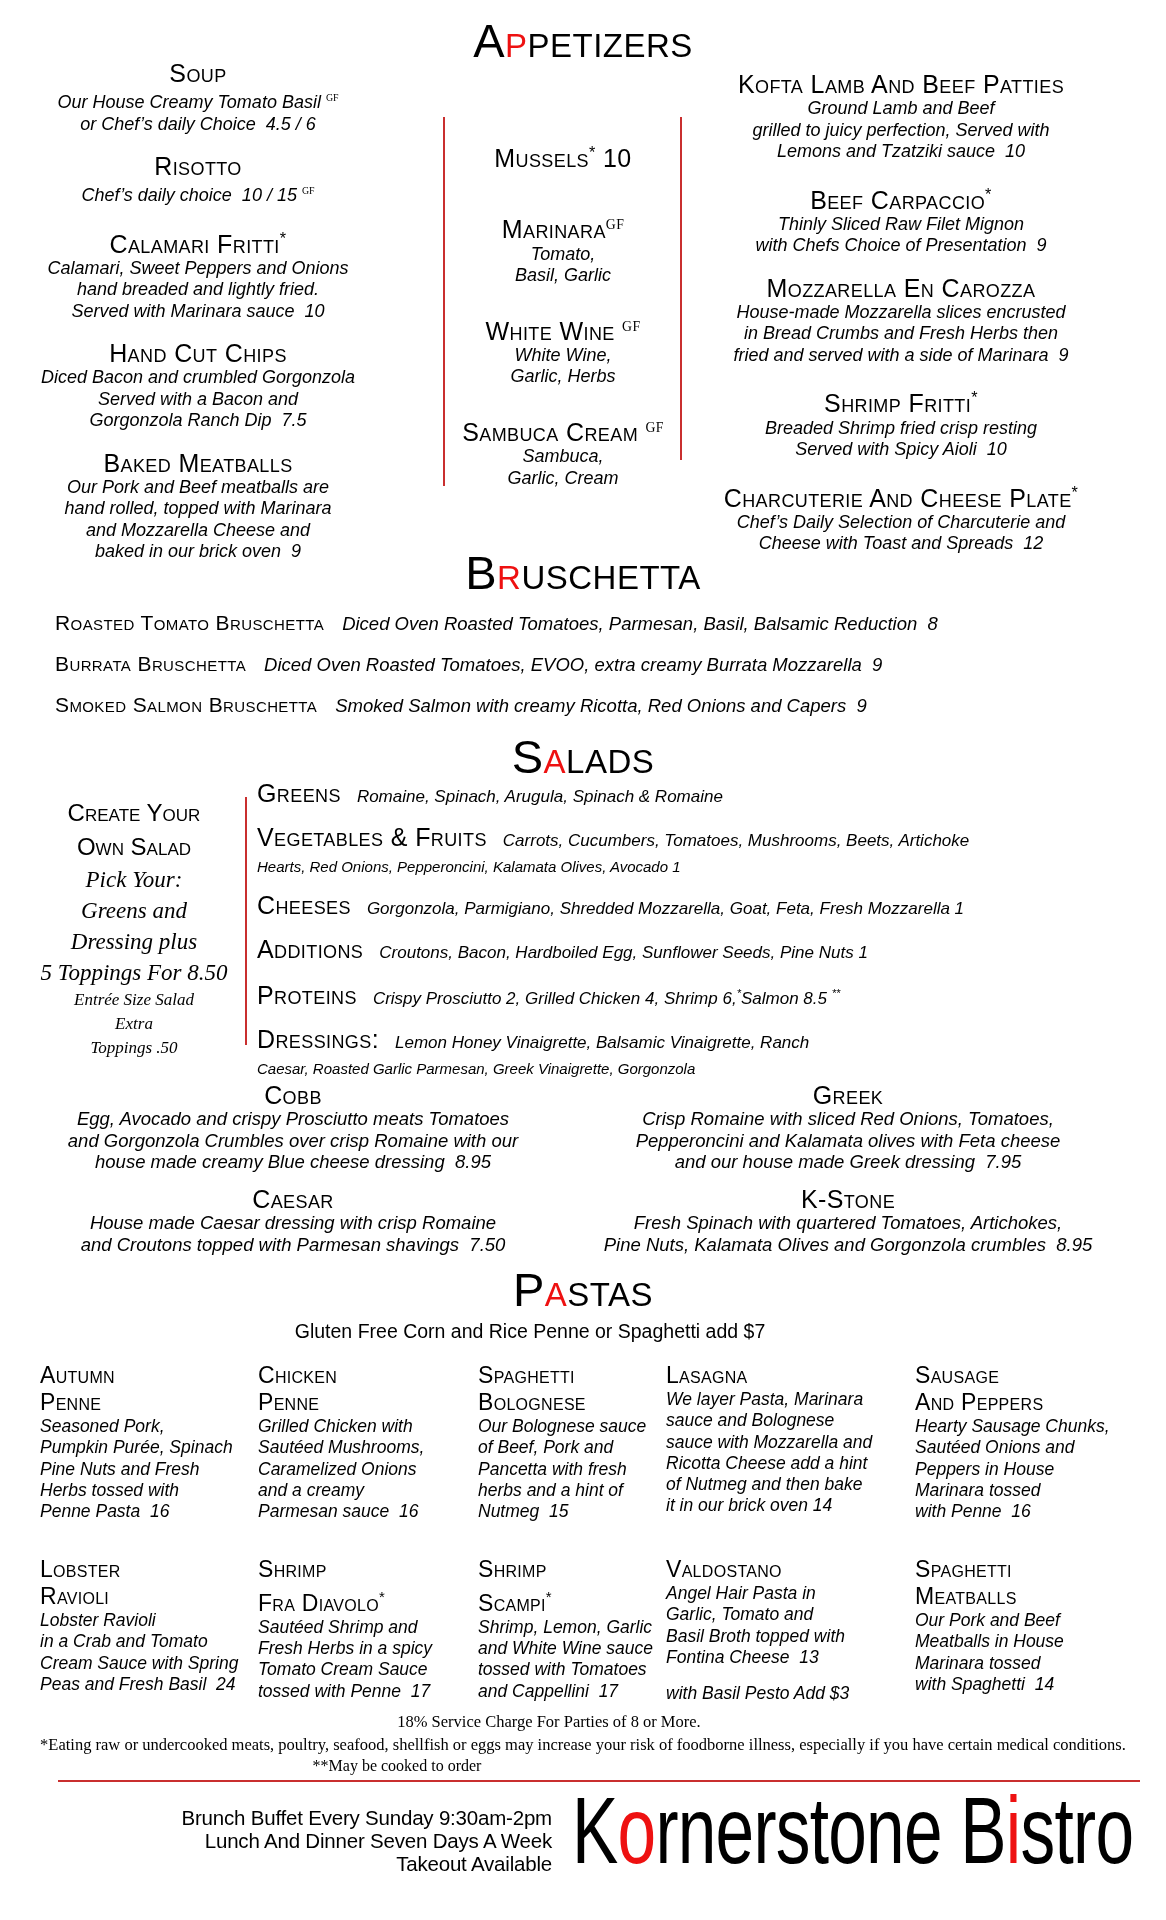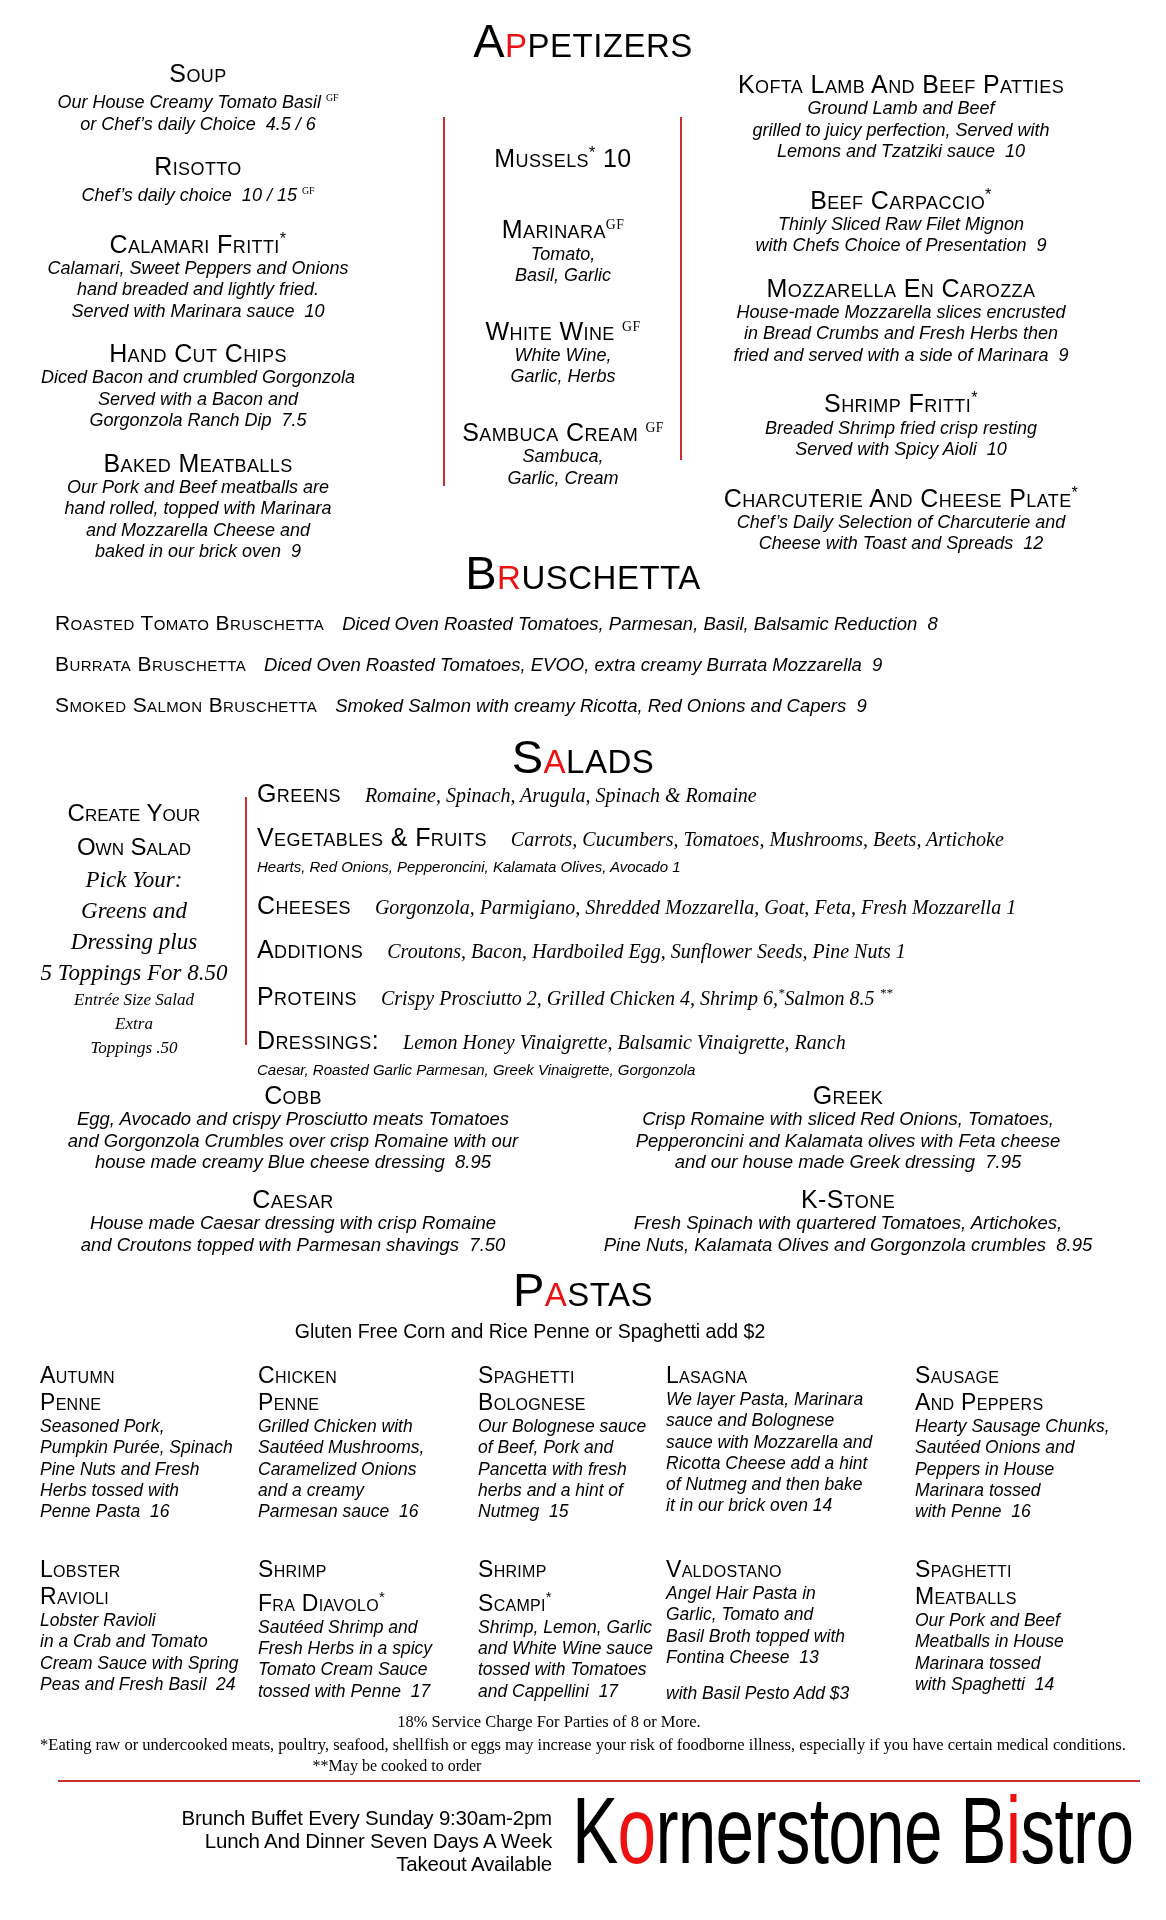--- a/index.html
+++ b/index.html
@@ -43,21 +43,21 @@
 
   
   #salad-builder{ position:absolute; left:33px; top:796px; width:202px; text-align:center; }
   .builder-head{ font-variant:small-caps; font-size:24px; line-height:34px; }
   .builder-italic{ font-family:"Liberation Serif","DejaVu Serif",serif; font-style:italic; font-size:23px; line-height:31px; }
   .builder-small{ font-family:"Liberation Serif","DejaVu Serif",serif; font-style:italic; font-size:17px; line-height:24px; }
   #salad-components{ position:absolute; left:257px; top:779px; width:760px; }
   .comp{ margin-bottom:12px; line-height:28px; }
   .comp:last-child{ margin-top:7px; }
   .comp-label{ font-variant:small-caps; font-size:25px; letter-spacing:.4px; }
-  .comp-text{ font-style:italic; font-size:20px; margin-left:24px;font-family:Liberation Serif, serif; }
+  .comp-text{ font-style:italic; font-size:17px; margin-left:16px; }
   .comp-extra{ font-style:italic; font-size:15px; line-height:24px; }
 
   .sig-salad{ position:absolute; width:520px; text-align:center; }
   #sig-cobb{ left:33px; top:1082px; } #sig-greek{ left:588px; top:1082px; }
   #sig-caesar{ left:33px; top:1186px; } #sig-kstone{ left:588px; top:1186px; }
   .sig-name{ font-variant:small-caps; font-size:25px; line-height:26px; letter-spacing:.4px; }
   .sig-desc{ font-style:italic; font-size:18.5px; line-height:21.5px; }
 
   
   #pastas-subtitle{ position:absolute; left:0; top:1320px; width:1060px; text-align:center; font-size:19.5px; }
@@ -221,21 +221,21 @@
       <div class="sig-name">Caesar</div>
       <div class="sig-desc">House made Caesar dressing with crisp Romaine</div>
       <div class="sig-desc">and Croutons topped with Parmesan shavings&nbsp; 7.50</div>
     </div>
   <div class="sig-salad" id="sig-kstone">
       <div class="sig-name">K-Stone</div>
       <div class="sig-desc">Fresh Spinach with quartered Tomatoes, Artichokes,</div>
       <div class="sig-desc">Pine Nuts, Kalamata Olives and Gorgonzola crumbles&nbsp; 8.95</div>
     </div>
 
-  <div id="pastas-subtitle">Gluten Free Corn and Rice Penne or Spaghetti add $2</div>
+  <div id="pastas-subtitle">Gluten Free Corn and Rice Penne or Spaghetti add $7</div>
   <div id="pasta-grid">
       <div class="pasta" style="left: 40px; top: 1362px; width: 212px;">
         <div class="pasta-name">Autumn</div>
         <div class="pasta-name">Penne</div>
         <div class="pasta-desc">Seasoned Pork,</div>
         <div class="pasta-desc">Pumpkin Purée, Spinach</div>
         <div class="pasta-desc">Pine Nuts and Fresh</div>
         <div class="pasta-desc">Herbs tossed with</div>
         <div class="pasta-desc">Penne Pasta&nbsp; 16</div>
       </div>

